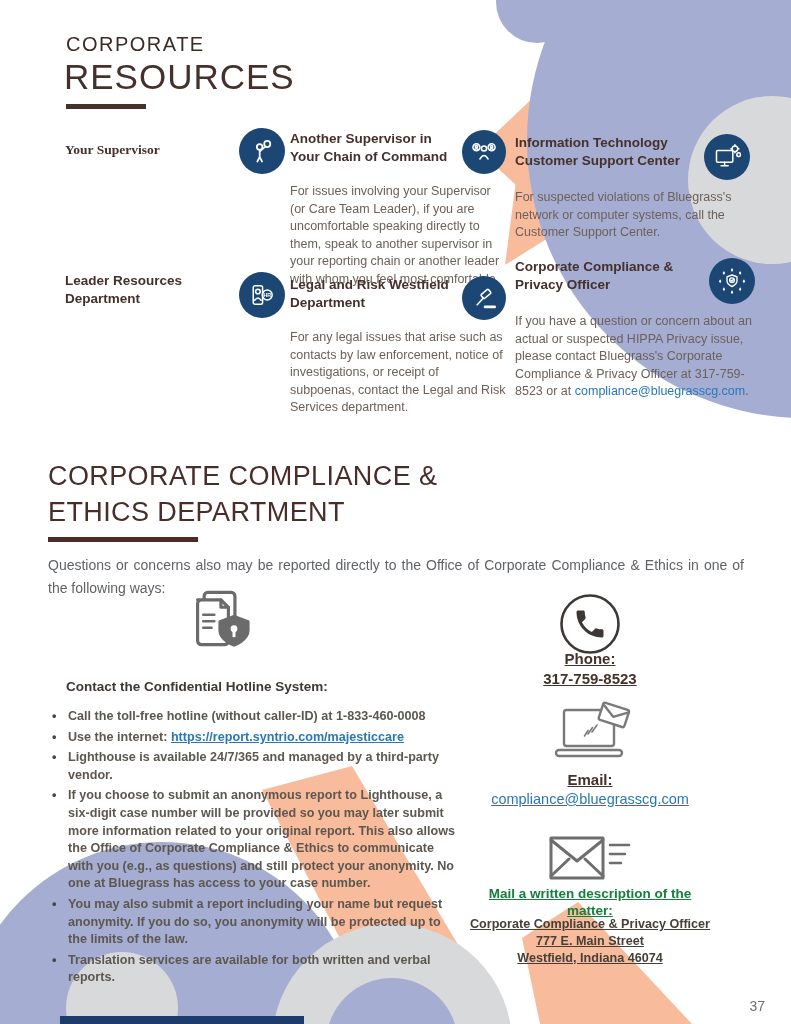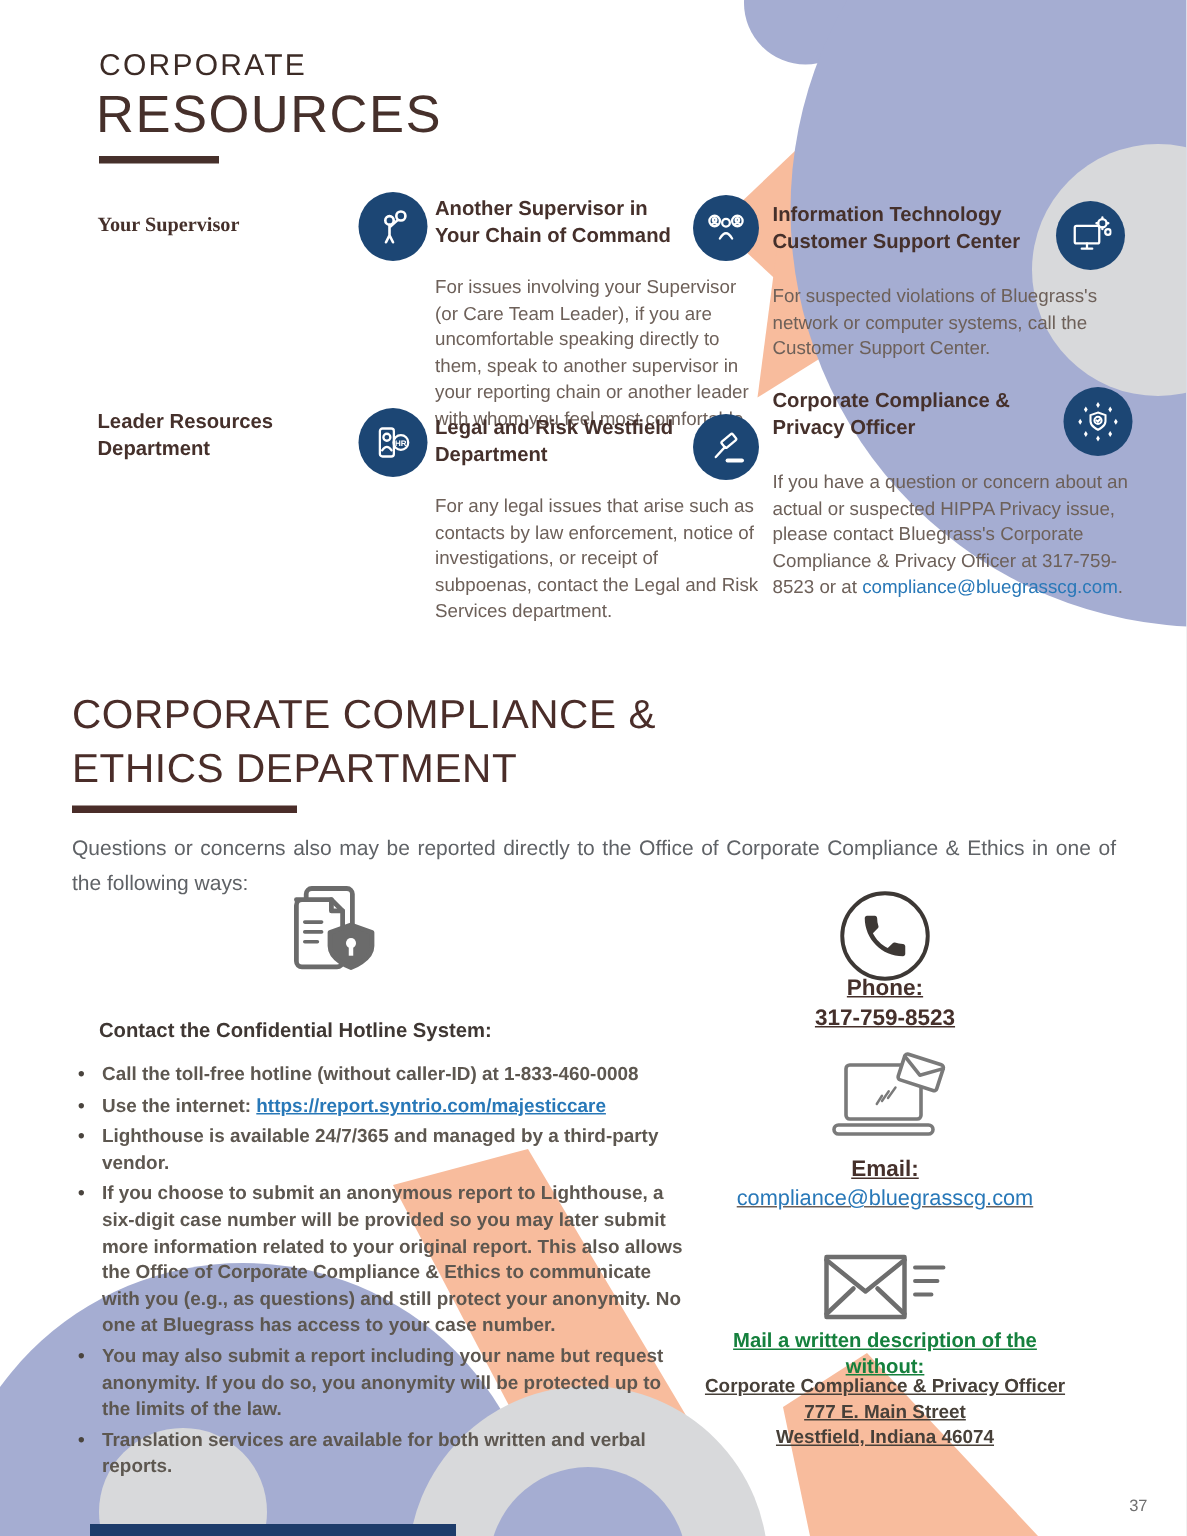--- a/index.html
+++ b/index.html
@@ -58,21 +58,21 @@
   .cm-phone-icon{top:592px;}
   .cm-phone-label{top:650px;font-size:15px;font-weight:600;color:#45302b;}
   .cm-phone-value{top:670px;font-size:15px;font-weight:600;color:#45302b;}
   .cm-laptop-icon{top:700px;}
   .cm-email-label{top:771px;font-size:15px;font-weight:600;color:#45302b;}
   .cm-email-value{top:791px;font-size:14.5px;font-weight:500;}
   .cm-mail-icon{top:833px;}
   .cm-mail-label{top:885px;font-size:13.5px;font-weight:bold;color:#15803d;line-height:17px;}
   .cm-address{top:916px;font-size:12.6px;font-weight:600;color:#474039;line-height:17px;}
 
-  .page-number{position:absolute;right:26px;top:998px;font-size:11px;color:#6f6f6f;}
+  .page-number{position:absolute;right:26px;top:998px;font-size:14px;color:#6f6f6f;}
   .bottom-bar{position:absolute;left:60px;top:1016px;width:244px;height:8px;background:#1e3c6b;}
 </style>
 </head>
 <body>
 
 <div class="page">
 
   <svg class="bg" width="791" height="1024" viewBox="0 0 791 1024">
 
     <polygon points="636,0 713,0 545,212 478,150" fill="#f8bc9d"></polygon>
@@ -257,21 +257,21 @@
     <div class="cm cm-mail-icon">
       <svg width="86" height="52" viewBox="0 0 86 52" fill="none" stroke="#6e6e6e" stroke-width="3" stroke-linecap="round" stroke-linejoin="round">
         <rect x="4" y="5" width="52" height="40" fill="#ffffff"></rect>
         <path d="M4 7 L30 28 L56 7"></path>
         <path d="M4 43 L22 26 M56 43 L38 26"></path>
         <path d="M63 12 H82 M63 21 H78 M63 30 H74" stroke-width="2.6"></path>
       </svg>
     </div>
     <div class="cm cm-mail-label">
       <div>Mail a written description of the</div>
-      <div>without:</div>
+      <div>matter:</div>
     </div>
     <div class="cm cm-address">
       <div>Corporate Compliance &amp; Privacy Officer</div>
       <div>777 E. Main Street</div>
       <div>Westfield, Indiana 46074</div>
     </div>
 
     <div class="bottom-bar"></div>
     <div class="page-number">37</div>
 

